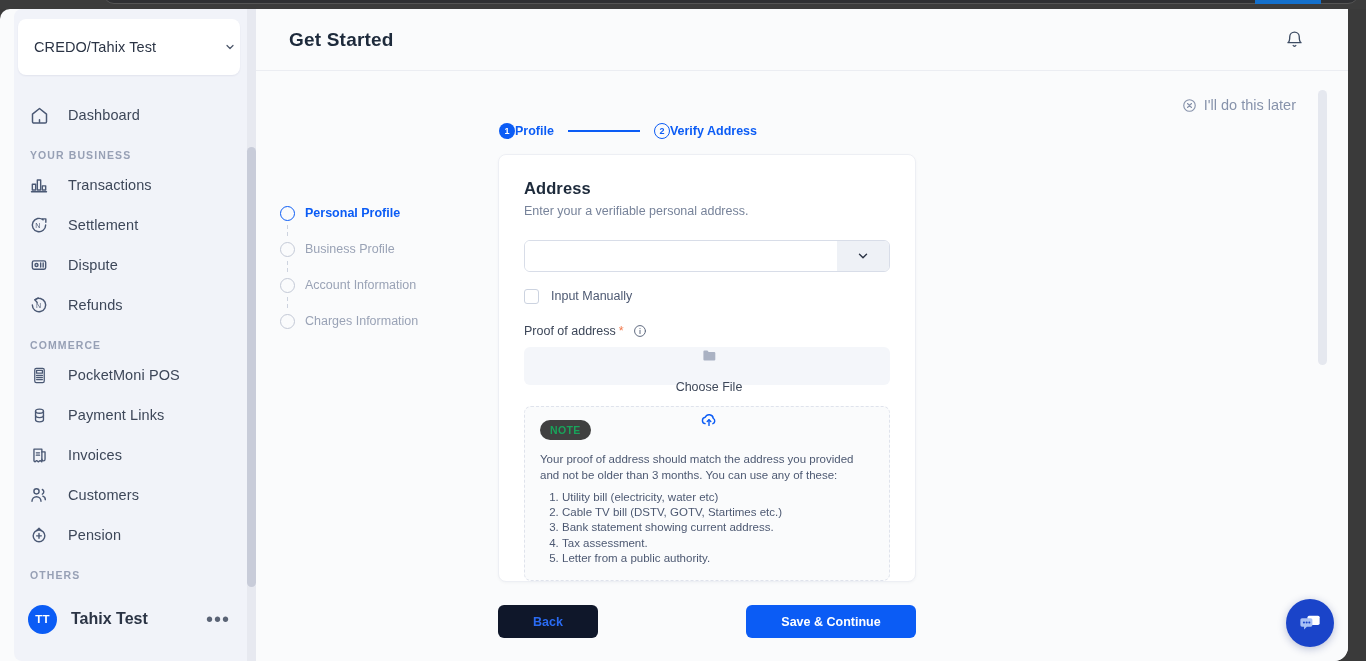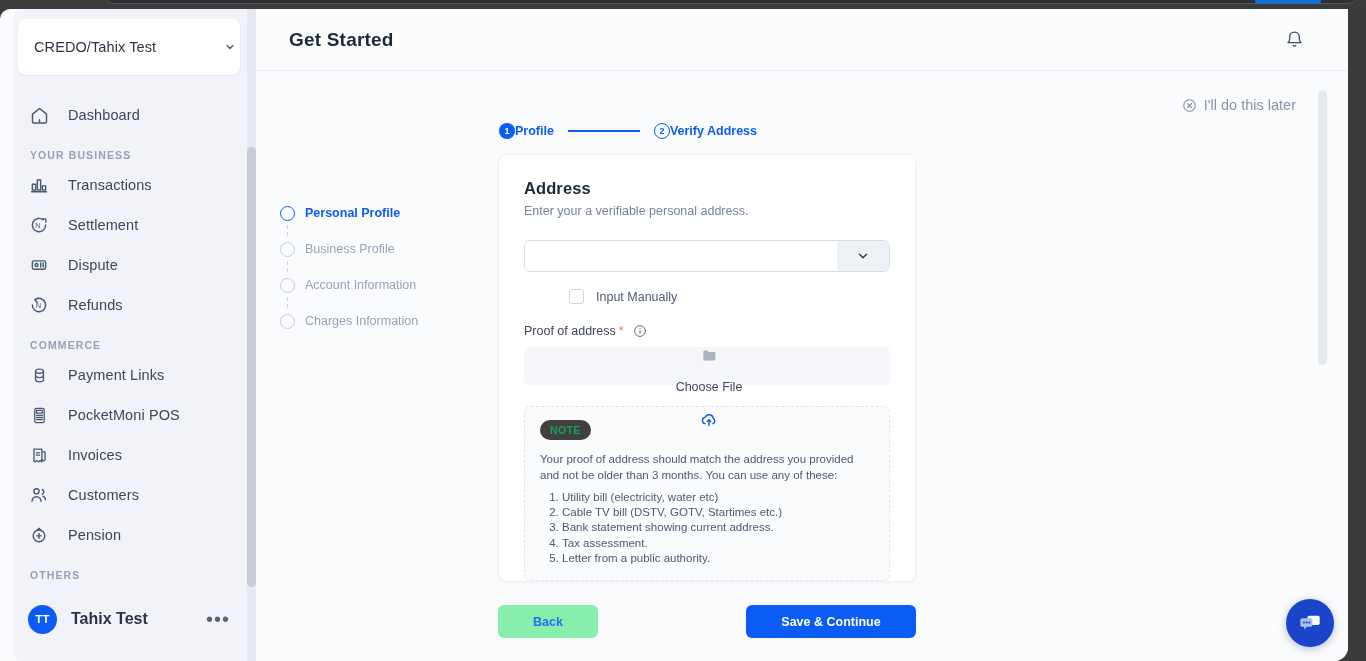--- a/index.html
+++ b/index.html
@@ -174,21 +174,21 @@
     border: 1px solid #d8dde8; border-radius: 6px;
     display: flex; overflow: hidden; background: #fff; cursor: pointer;
   }
   .select-field { flex: 1; }
   .select-btn {
     width: 52px; background: #eef1f6;
     display: flex; align-items: center; justify-content: center;
     color: #2b3445;
   }
 
-  .check-row { display: flex; align-items: center; gap: 12px; margin-top: 17px; cursor: pointer; margin-left: 45px; }
+  .check-row { display: flex; align-items: flex-start; gap: 12px; margin-top: 17px; cursor: pointer; }
   .checkbox { width: 15px; height: 15px; border: 1.5px solid #ccd3e0; border-radius: 3px; background: #fff; }
   .check-lbl { font-size: 12.5px; color: #4d5972; }
 
   .field-lbl-row { display: flex; align-items: center; gap: 9px; margin-top: 20px; }
   .field-lbl { font-size: 12.5px; color: #3d4759; }
   .req { color: #f2784b; }
   .info-ic { width: 14px; height: 14px; color: #5f6a80; cursor: pointer; }
 
   .file-row {
     margin-top: 9px; height: 38px; background: #f4f6fa; border-radius: 6px;
@@ -212,21 +212,21 @@
   .note-text { font-size: 11.5px; color: #4d5972; line-height: 1.42; margin-top: 11px; }
   .note-list { margin-top: 6px; padding-left: 22px; }
   .note-list li { font-size: 11.5px; color: #4d5972; line-height: 1.33; }
 
   .btn-row {
     position: absolute; left: 242px; top: 596px; width: 418px;
     display: flex; justify-content: space-between; align-items: center;
   }
   .btn-back {
     width: 100px; height: 33px; border-radius: 6px;
-    background: #86efac; color: #2a6bf2; font-size: 12.5px; font-weight: bold;
+    background: #0f172a; color: #2a6bf2; font-size: 12.5px; font-weight: bold;
     display: flex; align-items: center; justify-content: center;
     border: none; cursor: pointer; font-family: inherit;
   }
   .btn-save {
     width: 170px; height: 33px; border-radius: 6px;
     background: #0b5cf5; color: #fff; font-size: 12.5px; font-weight: bold;
     display: flex; align-items: center; justify-content: center;
     border: none; cursor: pointer; font-family: inherit;
   }
 
@@ -325,38 +325,38 @@
                 <text x="8.4" y="16" font-size="8.5" fill="currentColor" stroke="none" font-family="Liberation Sans">N</text>
               </svg>
             </span>
             <span class="lbl">Refunds</span>
           </div>
 
           <div class="nav-group">COMMERCE</div>
 
           <div class="nav-item">
             <span class="ic">
+              <svg viewBox="0 0 24 24" fill="none" stroke="currentColor" stroke-width="1.6" stroke-linecap="round" stroke-linejoin="round" width="19" height="19">
+                <rect x="6" y="3" width="12" height="18" rx="2"></rect>
+                <rect x="8.3" y="5.6" width="7.4" height="3.4"></rect>
+                <path d="M8.3 12h7.4M8.3 14.6h7.4M8.3 17.2h7.4"></path>
+              </svg>
+            </span>
+            <span class="lbl">PocketMoni POS</span>
+          </div>
+
+          <div class="nav-item">
+            <span class="ic">
               <svg viewBox="0 0 24 24" fill="none" stroke="currentColor" stroke-width="1.7" stroke-linecap="round" stroke-linejoin="round" width="19" height="19">
                 <ellipse cx="12" cy="6.5" rx="5" ry="2.6"></ellipse>
                 <path d="M7 6.5v11a5 2.6 0 0 0 10 0v-11"></path>
                 <path d="M7 12a5 2.6 0 0 0 10 0"></path>
               </svg>
             </span>
             <span class="lbl">Payment Links</span>
-          </div>
-
-          <div class="nav-item">
-            <span class="ic">
-              <svg viewBox="0 0 24 24" fill="none" stroke="currentColor" stroke-width="1.6" stroke-linecap="round" stroke-linejoin="round" width="19" height="19">
-                <rect x="6" y="3" width="12" height="18" rx="2"></rect>
-                <rect x="8.3" y="5.6" width="7.4" height="3.4"></rect>
-                <path d="M8.3 12h7.4M8.3 14.6h7.4M8.3 17.2h7.4"></path>
-              </svg>
-            </span>
-            <span class="lbl">PocketMoni POS</span>
           </div>
 
           <div class="nav-item">
             <span class="ic">
               <svg viewBox="0 0 24 24" fill="none" stroke="currentColor" stroke-width="1.7" stroke-linecap="round" stroke-linejoin="round" width="19" height="19">
                 <path d="M5 4h10v16l-2.2-1.6L10.6 20l-2.2-1.6L6.2 20 5 19z"></path>
                 <path d="M15 7.5h4v9.2a2 2 0 0 1-4 0"></path>
                 <path d="M8 8.6h4M8 11.6h4"></path>
               </svg>
             </span>

